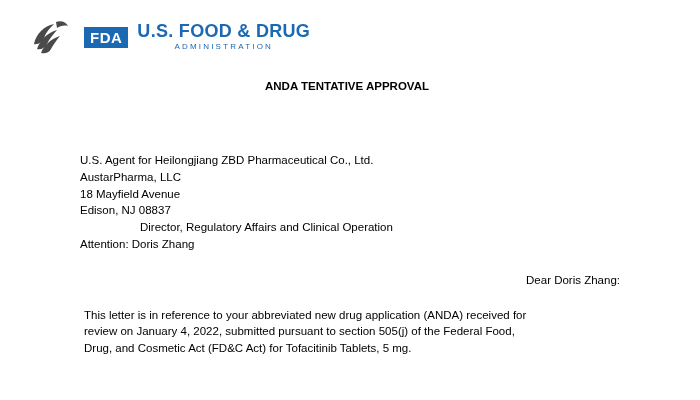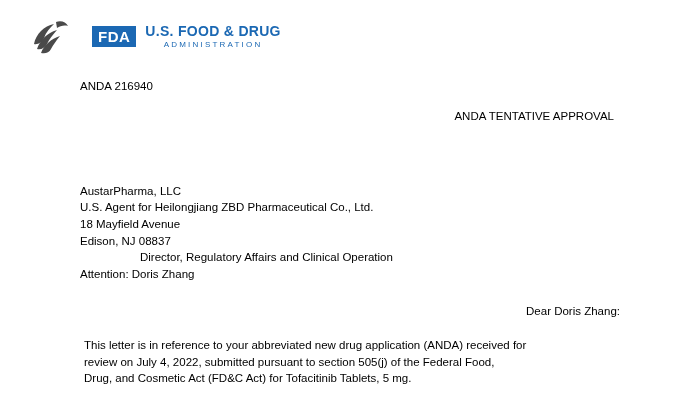--- a/index.html
+++ b/index.html
@@ -43,29 +43,28 @@
   }
   .fda-badge {
     background: #1b68b3;
     color: #ffffff;
     font-weight: bold;
     font-size: 15px;
     letter-spacing: 0.5px;
     padding: 3px 6px 3px 6px;
     line-height: 1;
     font-family: "Liberation Sans", sans-serif;
-    margin-left: 8px;
   }
   .fda-words {
     line-height: 1.05;
   }
   .fda-title {
     color: #1b68b3;
     font-weight: bold;
-    font-size: 14px;
+    font-size: 18px;
     letter-spacing: 0.3px;
     white-space: nowrap;
   }
   .fda-sub {
     color: #1b68b3;
     font-size: 8px;
     letter-spacing: 2.2px;
     margin-top: 2px;
     white-space: nowrap;
     text-align: center;
@@ -78,22 +77,22 @@
     top: 78px;
     width: 540px;
     font-size: 11.5px;
     line-height: 1.42;
   }
   .app-number {
     font-size: 11.5px;
     margin: 0 0 14px 0;
   }
   .approval-type {
-    text-align: right;
-    font-weight: normal;
+    text-align: center;
+    font-weight: bold;
     font-size: 11.5px;
     margin: 0 0 58px 0;
     padding-right: 6px;
   }
   .address-block {
     margin: 0 0 20px 0;
   }
   .address-line {
     margin: 0;
     font-size: 11.5px;
@@ -139,36 +138,35 @@
       <div class="fda-words">
         <div class="fda-title">U.S. FOOD &amp; DRUG</div>
         <div class="fda-sub">ADMINISTRATION</div>
       </div>
     </div>
 
   </div>
 
   <div class="doc-body">
 
-    <p class="app-number">ANDA 216940</p>
 
     <p class="approval-type">ANDA TENTATIVE APPROVAL</p>
 
     <div class="address-block">
+      <p class="address-line">U.S. Agent for Heilongjiang ZBD Pharmaceutical Co., Ltd.</p>
       <p class="address-line">AustarPharma, LLC</p>
-      <p class="address-line">U.S. Agent for Heilongjiang ZBD Pharmaceutical Co., Ltd.</p>
       <p class="address-line">18 Mayfield Avenue</p>
       <p class="address-line">Edison, NJ 08837</p>
       <p class="address-line indent">Director, Regulatory Affairs and Clinical Operation</p>
       <p class="address-line">Attention: Doris Zhang</p>
     </div>
 
     <p class="salutation">Dear Doris Zhang:</p>
 
     <p class="para">
       <span class="para-line">This letter is in reference to your abbreviated new drug application (ANDA) received for</span>
-      <span class="para-line">review on July 4, 2022, submitted pursuant to section 505(j) of the Federal Food,</span>
+      <span class="para-line">review on January 4, 2022, submitted pursuant to section 505(j) of the Federal Food,</span>
       <span class="para-line">Drug, and Cosmetic Act (FD&amp;C Act) for Tofacitinib Tablets, 5 mg.</span>
     </p>
 
   </div>
 
 </div>
 
 </body></html>

